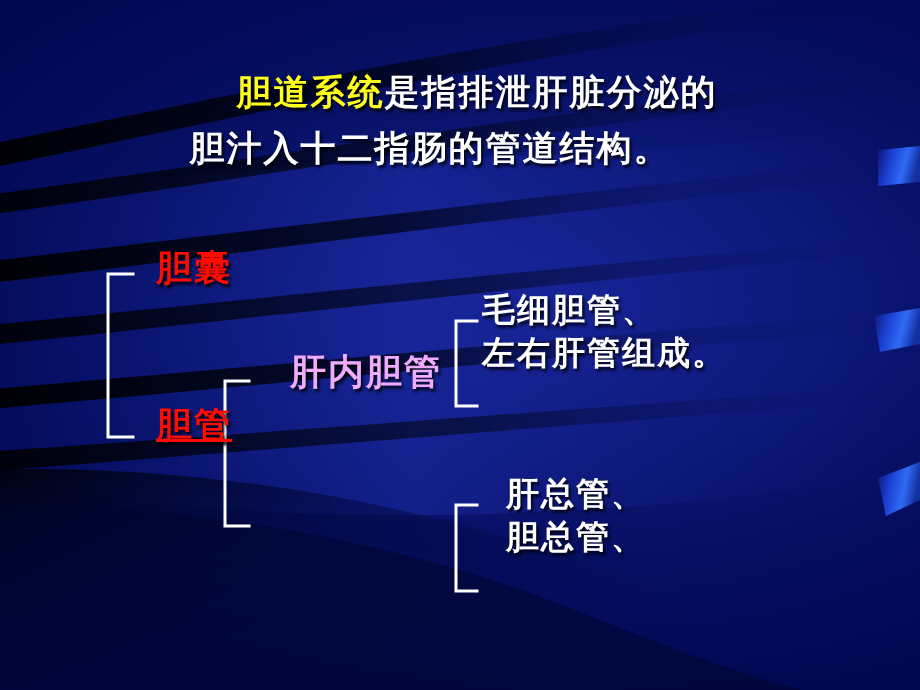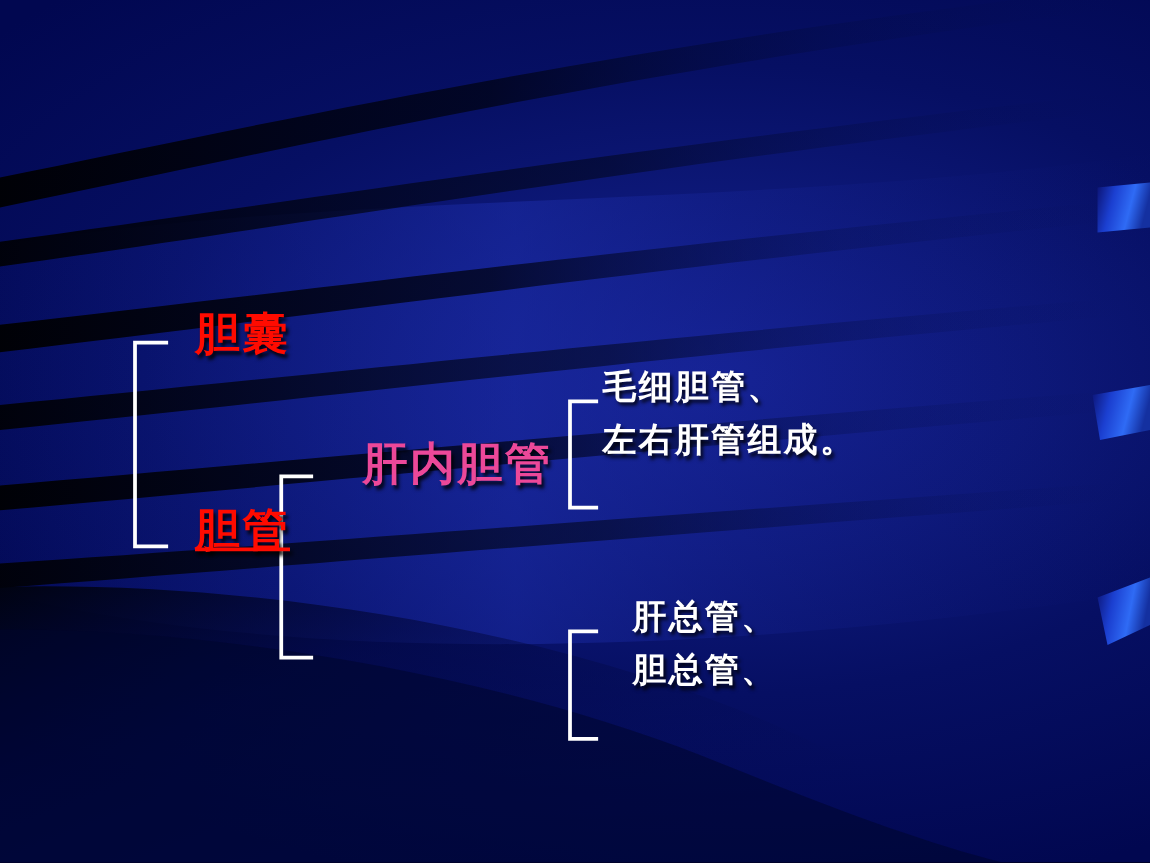--- a/index.html
+++ b/index.html
@@ -72,33 +72,33 @@
     position: absolute;
     font-size: 36px;
     line-height: 34px;
     margin-left: 36px;
   }
   .lbl.red {
     color: #ff0b00;
     text-shadow: 2px 3px 3px rgba(0,0,0,0.9);
   }
   .lbl.white {
-    color: #ec4899;
+    color: #f0abfc;
     text-shadow: 2px 3px 3px rgba(0,0,0,0.85);
   }
   #lbl-gallbladder { left: 120px; top: 251px; }
   #lbl-bileduct    { left: 120px; top: 408px; text-decoration: underline; }
   #lbl-intra       { left: 254px; top: 355px; }
   #lbl-extra       { left: 254px; top: 500px; }
 
   
   .list {
     position: absolute;
     color: #ffffff;
-    font-size: 27px;
+    font-size: 33px;
     line-height: 43px;
     text-shadow: 2px 3px 3px rgba(0,0,0,0.85);
   }
   .list .row { display: block; white-space: nowrap; }
   #list-intra { left: 482px; top: 288px; }
   #list-extra { left: 506px; top: 472px; }
 
   
   #brackets {
     position: absolute;
@@ -162,20 +162,24 @@
       <g>
         <path d="M 878 150 L 920 146 L 920 182 L 878 186 Z" fill="url(#ribbonGrad)"></path>
         <path d="M 874 316 L 920 308 L 920 344 L 880 352 Z" fill="url(#ribbonGrad)"></path>
         <path d="M 878 478 L 920 462 L 920 500 L 886 516 Z" fill="url(#ribbonGrad)"></path>
       </g>
     </svg>
   </div>
 
   <div id="content">
 
+    <div id="headline">
+      <span class="line line1 cn"><span class="hl-yellow">胆道系统</span><span>是指排泄肝脏分泌的</span></span>
+      <span class="line line2 cn">胆汁入十二指肠的管道结构。</span>
+    </div>
 
     <div id="brackets">
       <svg viewBox="0 0 920 690" xmlns="http://www.w3.org/2000/svg">
         <g stroke="#ffffff" stroke-width="3" fill="none" stroke-linecap="square" stroke-linejoin="miter">
 
           <path d="M 133 274 L 108 274 L 108 437 L 133 437"></path>
 
           <path d="M 249 381 L 225 381 L 225 526 L 249 526"></path>
 
           <path d="M 477 321 L 456 321 L 456 406 L 477 406"></path>

